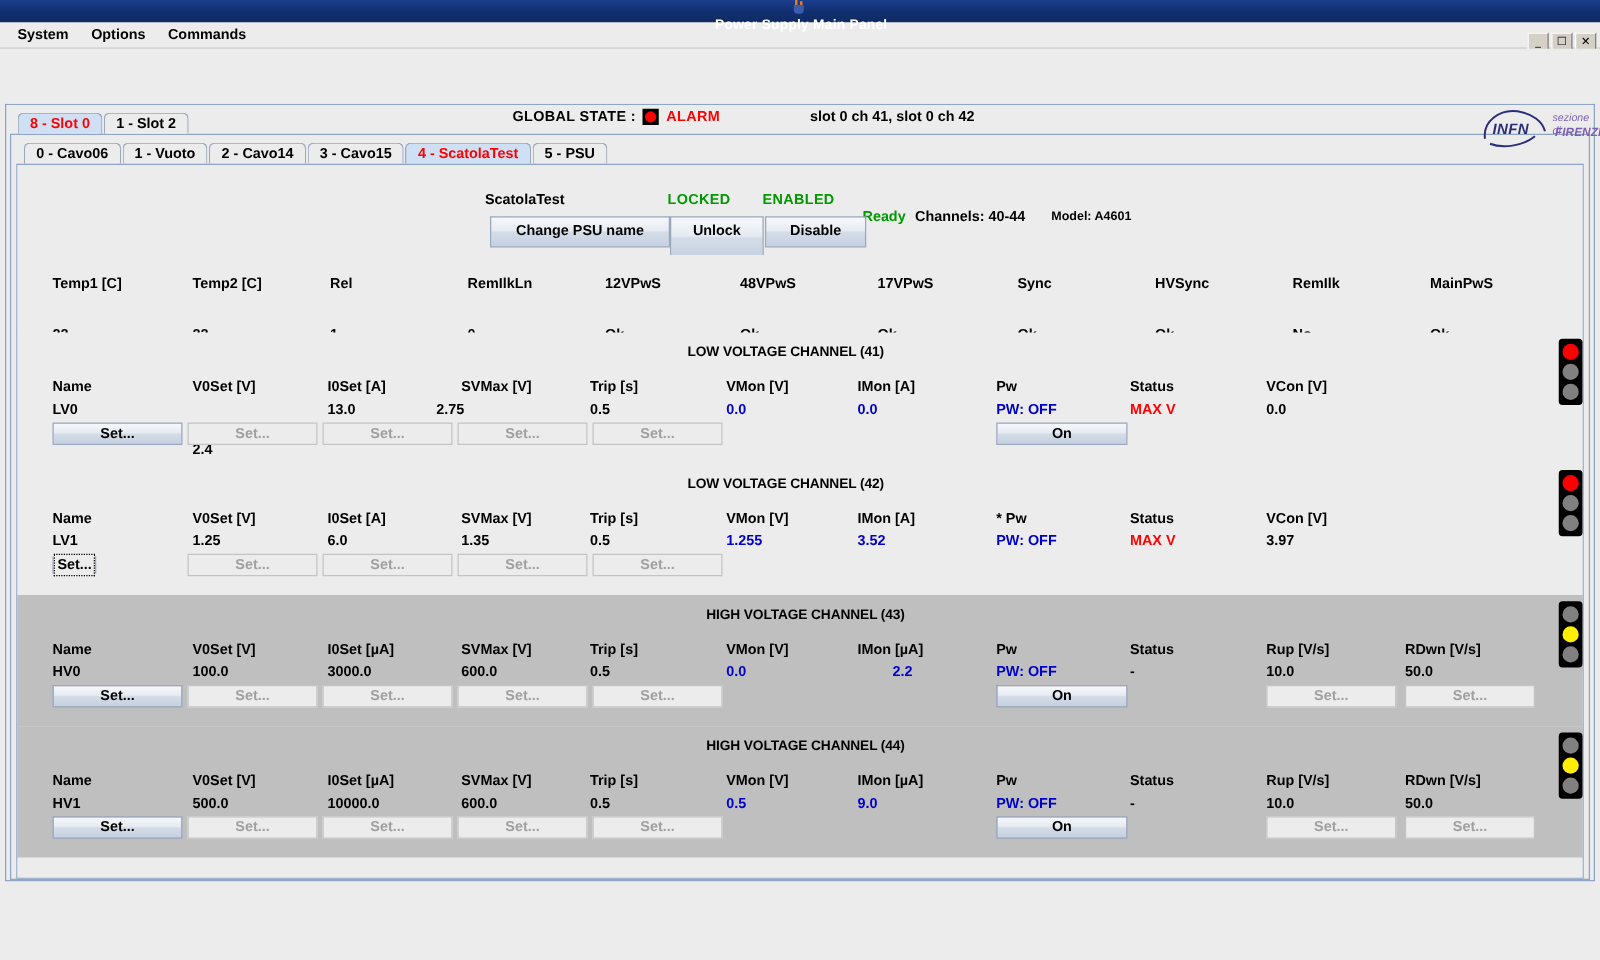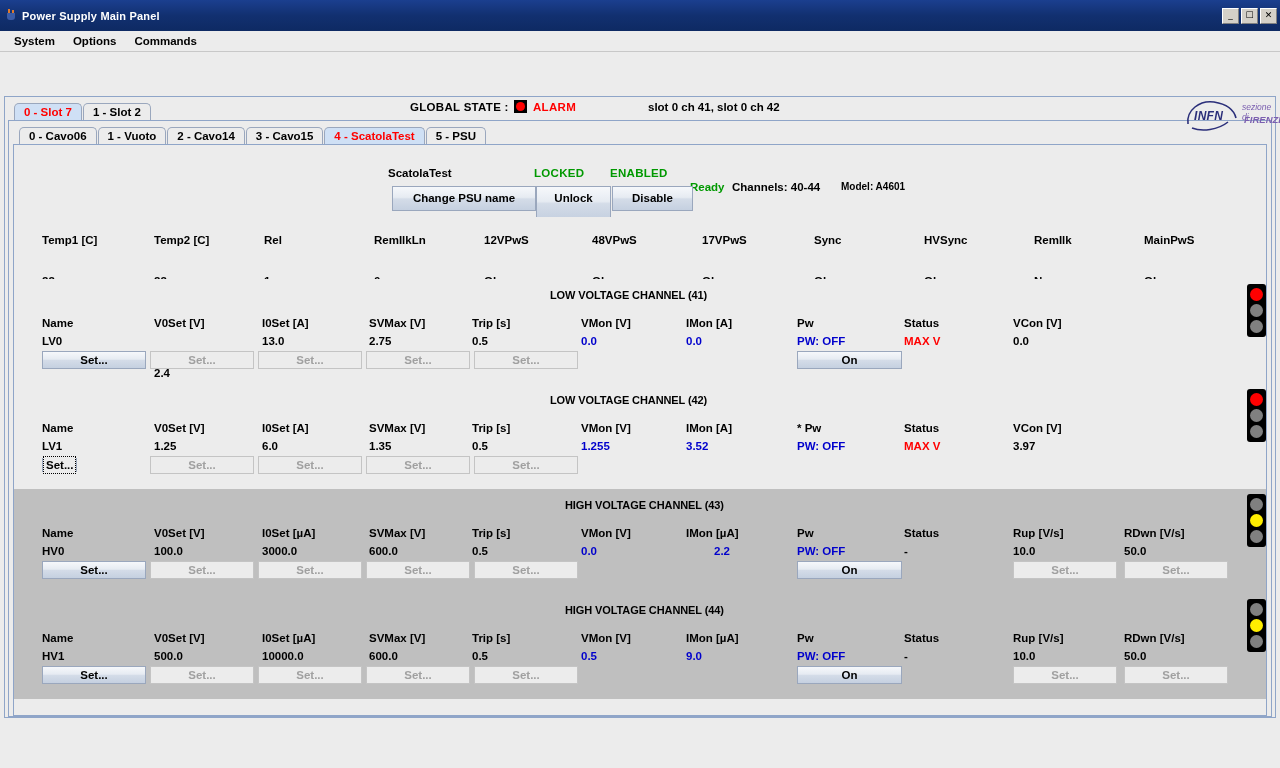--- a/index.html
+++ b/index.html
@@ -5,22 +5,22 @@
   html,body{margin:0;padding:0;}
   body{
     width:1280px;height:768px;overflow:hidden;
     font-family:"Liberation Sans","DejaVu Sans",sans-serif;
     font-size:11px;color:#000;background:#d4d0c8;
   }
   .app{width:1280px;height:768px;position:relative;background:#ececec;}
 
   
   .titlebar{
-    height:31px;background:linear-gradient(to bottom,#1b3f8f 0%,#123070 50%,#0e2a63 100%);
-    display:flex;align-items:center;padding:0 2px 0 4px;color:#fff;
+    height:18px;background:linear-gradient(to bottom,#1b3f8f 0%,#123070 50%,#0e2a63 100%);
+    display:flex;align-items:center;padding:0 2px 0 4px;color:#fff;flex-direction:column;
   }
   .tb-icon{width:14px;height:14px;margin-right:4px;position:relative;flex:0 0 auto;}
   .tb-icon .cup{position:absolute;left:3px;top:4px;width:8px;height:7px;background:#3b5ca8;border-radius:0 0 3px 3px;}
   .tb-icon .steam{position:absolute;left:4px;top:0;width:2px;height:5px;background:#e07a2b;}
   .tb-icon .steam2{position:absolute;left:8px;top:1px;width:2px;height:4px;background:#e07a2b;}
   .tb-title{font-size:11px;font-weight:bold;letter-spacing:.2px;white-space:nowrap;}
   .tb-btns{margin-left:auto;display:flex;gap:2px;padding-right:1px;}
   .tb-btn{
     width:15px;height:14px;background:#d4d0c8;border:1px solid;
     border-color:#fff #808080 #808080 #fff;display:flex;align-items:center;
@@ -166,21 +166,21 @@
       <span class="infn">INFN</span>
       <span class="sez">sezione di</span>
       <span class="fir">FIRENZE</span>
     </span>
   </div>
 
 
   <div class="panel-l1">
 
     <div class="tabrow" style="padding-left:9px;margin-top:3px;">
-      <span class="tab sel">0 - Slot 7</span>
+      <span class="tab sel">8 - Slot 0</span>
       <span class="tab">1 - Slot 2</span>
     </div>
 
     <div class="panel-l2">
 
       <div class="tabrow" style="padding-left:10px;margin-top:3px;">
         <span class="tab">0 - Cavo06</span>
         <span class="tab">1 - Vuoto</span>
         <span class="tab">2 - Cavo14</span>
         <span class="tab">3 - Cavo15</span>
@@ -231,21 +231,21 @@
         <div id="channel-rows">
             <div class="chrow lv">
               <span class="ch-title" style="left: 536px;">LOW VOLTAGE CHANNEL (41)</span>
               <span class="ch-hdr" style="left: 28px;">Name</span>
               <span class="ch-val" style="left: 28px;">LV0</span>
               <span class="ch-hdr" style="left: 140px;">V0Set [V]</span>
               <span class="ch-val" style="left: 140px; margin-top: 32px;">2.4</span>
               <span class="ch-hdr" style="left: 248px;">I0Set [A]</span>
               <span class="ch-val" style="left: 248px;">13.0</span>
               <span class="ch-hdr" style="left: 355px;">SVMax [V]</span>
-              <span class="ch-val" style="left: 355px;">2.75</span>
+              <span class="ch-val" style="left: 335px;">2.75</span>
               <span class="ch-hdr" style="left: 458px;">Trip [s]</span>
               <span class="ch-val" style="left: 458px;">0.5</span>
               <span class="ch-hdr" style="left: 567px;">VMon [V]</span>
               <span class="ch-val blue" style="left: 567px;">0.0</span>
               <span class="ch-hdr" style="left: 672px;">IMon [A]</span>
               <span class="ch-val blue" style="left: 672px;">0.0</span>
               <span class="ch-hdr" style="left: 783px;">Pw</span>
               <span class="ch-val blue" style="left: 783px;">PW: OFF</span>
               <span class="ch-hdr" style="left: 890px;">Status</span>
               <span class="ch-val red" style="left: 890px;">MAX V</span>

